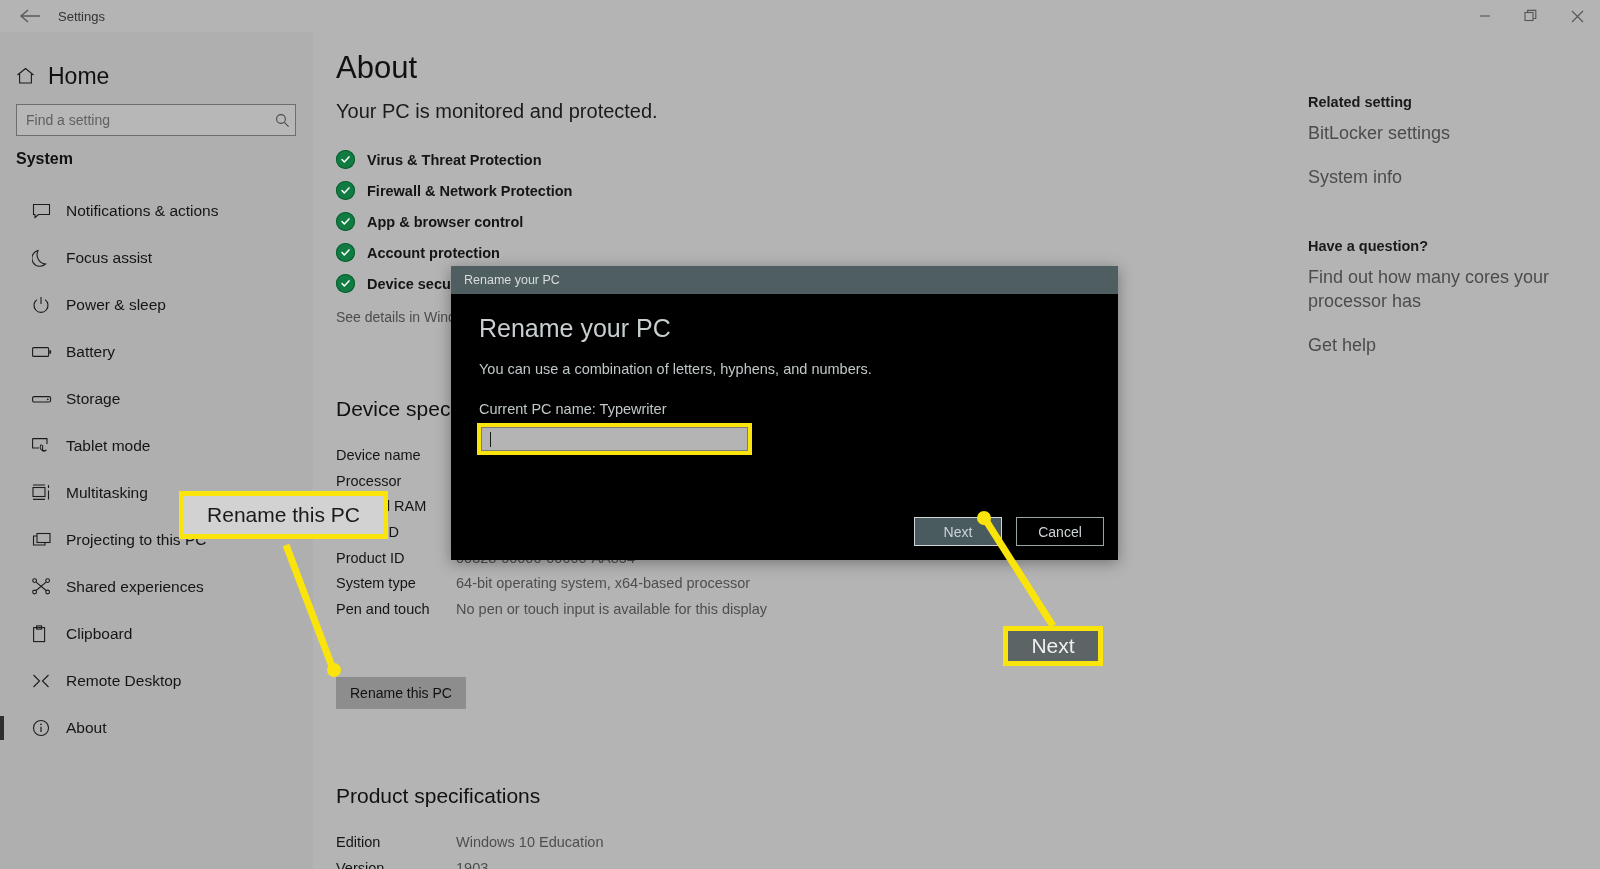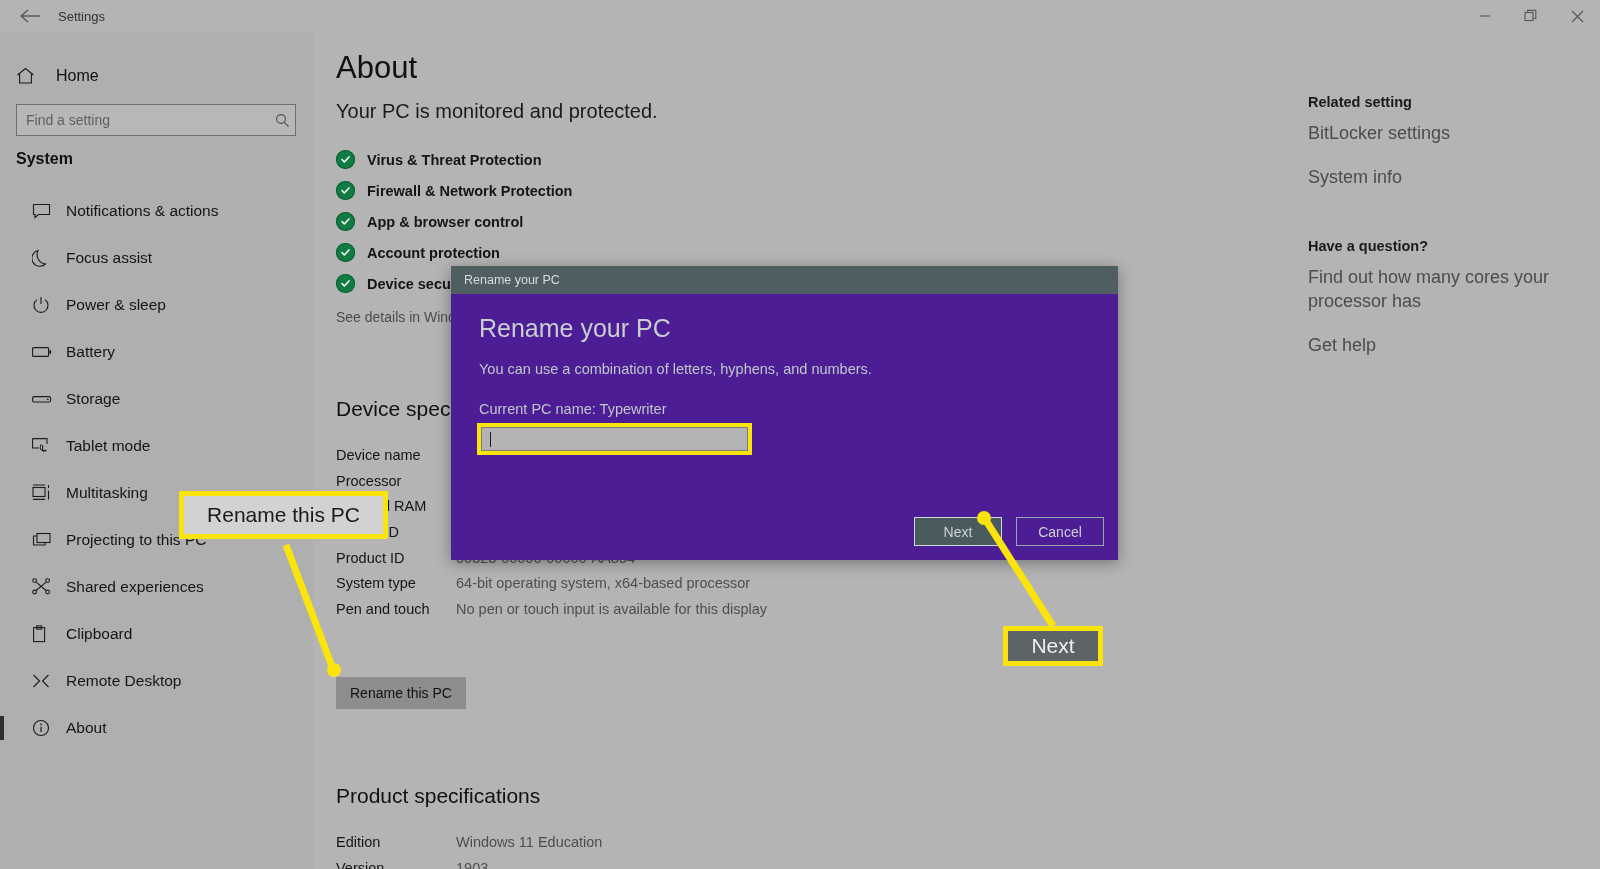--- a/index.html
+++ b/index.html
@@ -48,21 +48,21 @@
     width: 313px; height: 837px;
     background: #afafaf;
   }
   .home-row {
     position: absolute; left: 0; top: 24px;
     width: 313px; height: 40px;
     display: flex; align-items: center;
     padding-left: 16px;
   }
   .home-row .ico { width: 30px; display: flex; align-items: center; color: #1a1a1a; }
-  .home-row .lbl { font-size: 16px; color: #111; margin-left: 10px; }
+  .home-row .lbl { font-size: 23px; color: #111; margin-left: 2px; }
 
   .search-box {
     position: absolute; left: 16px; top: 72px;
     width: 280px; height: 32px;
     background: #b7b7b7;
     border: 1px solid #6e6e6e;
     display: flex; align-items: center;
   }
   .search-box .ph {
     flex: 1; font-size: 14px; color: #606060;
@@ -149,21 +149,21 @@
   
   .rightpanel { position: absolute; left: 995px; top: 62px; width: 280px; }
   .rp-head { font-size: 14.5px; font-weight: bold; color: #1a1a1a; margin-bottom: 11px; }
   .rp-link { font-size: 18px; color: #4c4c4c; margin-bottom: 20px; line-height: 1.35; }
   .rp-gap { height: 28px; }
 
   
   .dialog {
     position: absolute; left: 451px; top: 266px;
     width: 667px; height: 294px;
-    background: #4c1d95;
+    background: #000000;
     box-shadow: 0 3px 14px rgba(0,0,0,0.35);
   }
   .dlg-titlebar {
     height: 28px; width: 100%;
     background: #4e5e61;
     display: flex; align-items: center;
     padding-left: 13px;
   }
   .dlg-titlebar .t { font-size: 12.5px; color: #d8dcdc; }
   .dlg-h1 {
@@ -498,21 +498,21 @@
       </div>
     </div>
 
     <div class="rename-pc-btn">Rename this PC</div>
 
     <div class="win-spec-title">Product specifications</div>
 
     <div class="winspectable">
       <div class="specrow">
         <span class="k">Edition</span>
-        <span class="v">Windows 11 Education</span>
+        <span class="v">Windows 10 Education</span>
       </div>
       <div class="specrow">
         <span class="k">Version</span>
         <span class="v">1903</span>
       </div>
     </div>
 
     <div class="rightpanel">
       <div class="rp-head">Related setting</div>
       <div class="rp-link">BitLocker settings</div>

